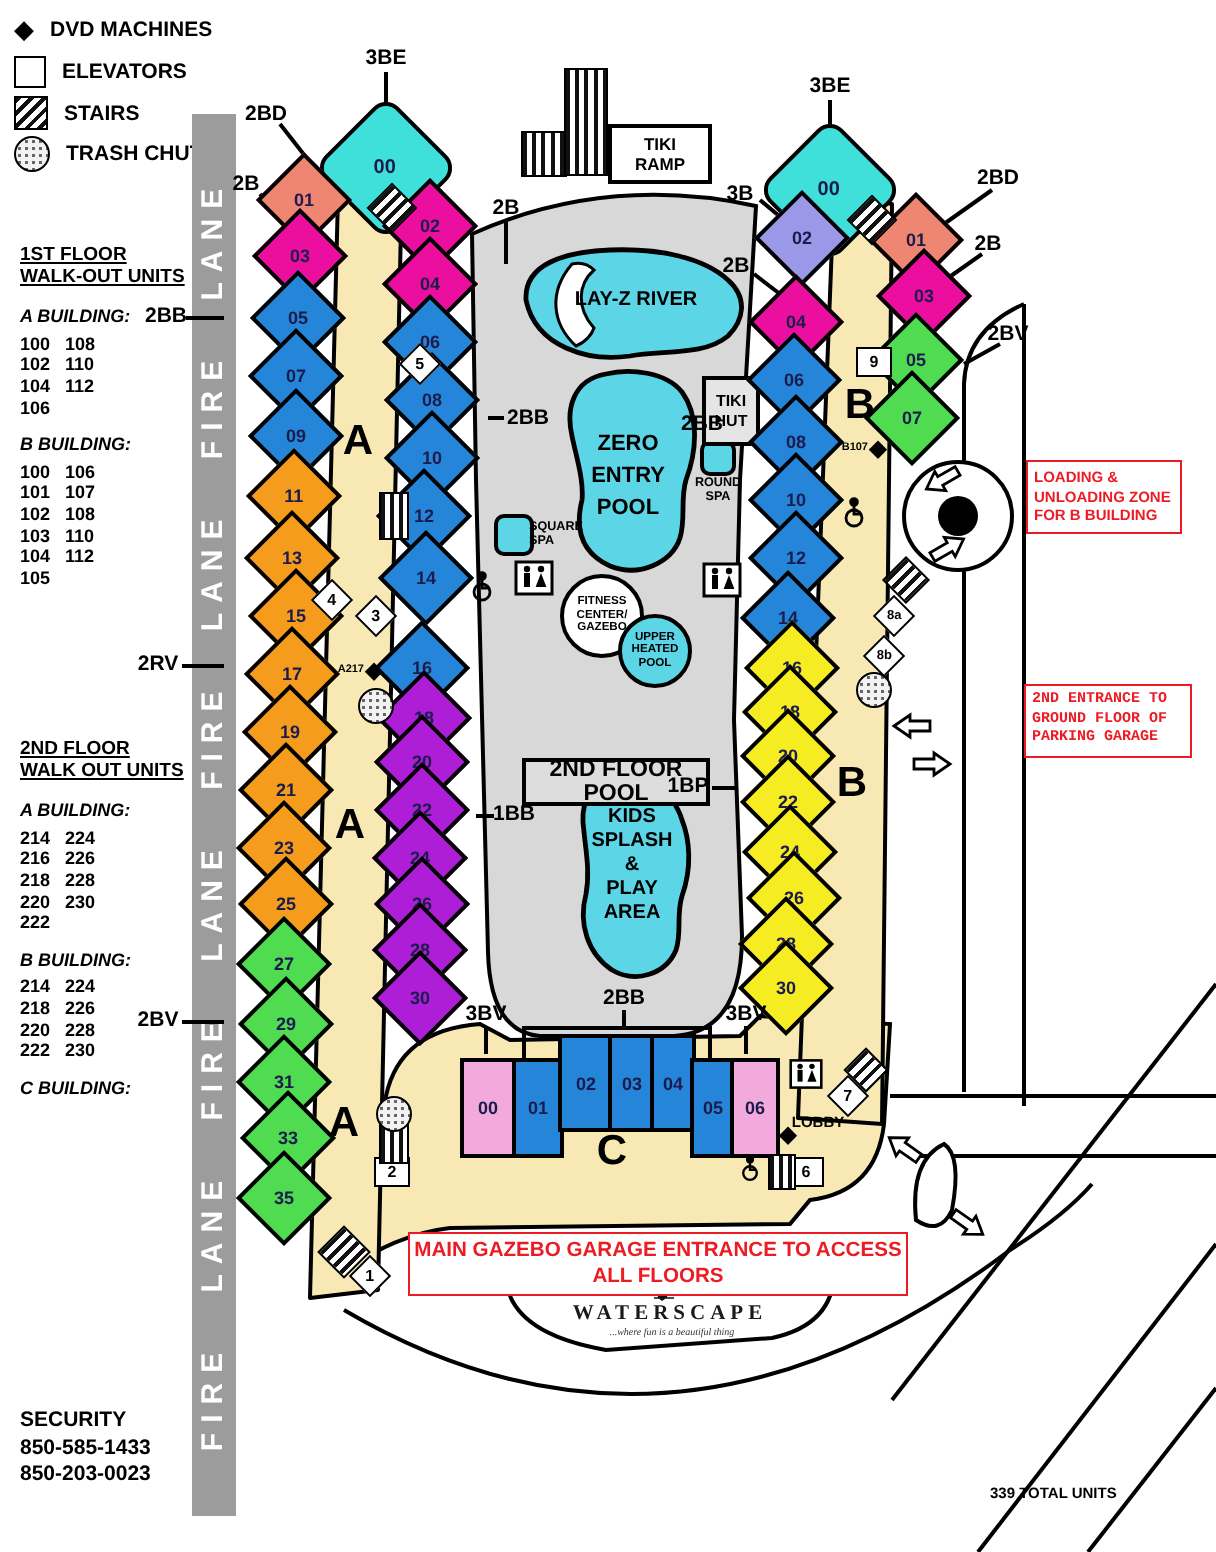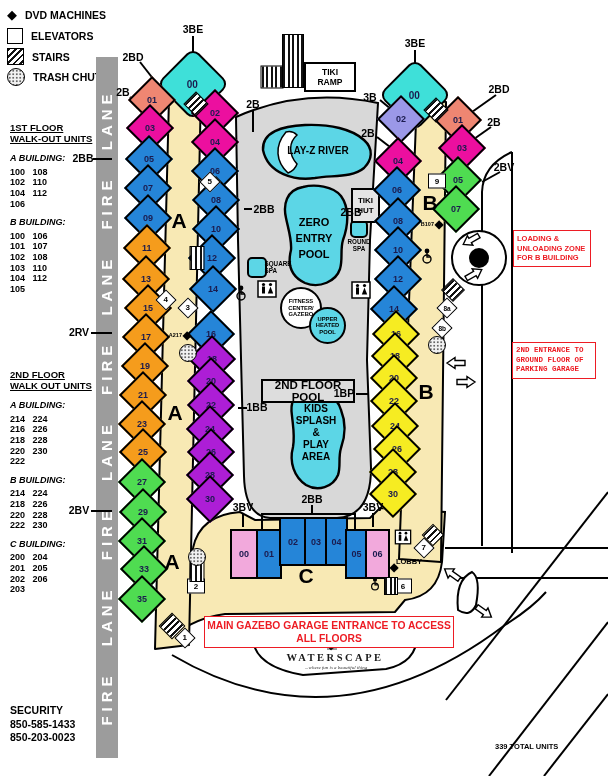--- a/index.html
+++ b/index.html
@@ -242,26 +242,20 @@
         <div class="sb-row">222</div>
       </div>
     <div class="sb-head">B BUILDING:</div>
     <div class="rows" id="sf-b">
         <div class="sb-row">214   224</div>
         <div class="sb-row">218   226</div>
         <div class="sb-row">220   228</div>
         <div class="sb-row">222   230</div>
       </div>
     <div class="sb-head">C BUILDING:</div>
-    <div class="rows" id="sf-c">
-        <div class="sb-row">200   204</div>
-        <div class="sb-row">201   205</div>
-        <div class="sb-row">202   206</div>
-        <div class="sb-row">203</div>
-      </div>
   </div>
   <div id="security">
     <div>SECURITY</div>
     <div>850-585-1433</div>
     <div>850-203-0023</div>
   </div>
 
   <div class="mapbox pre" style="left:304px;top:62px;width:48px;height:26px;background:#fff;font-size:8.5px;line-height:10px;">TIKI
 RAMP</div>
   <div class="mapbox" style="left:261px;top:354px;width:90px;height:20px;font-size:11.5px;margin-top:25px;">2ND FLOOR POOL</div>

